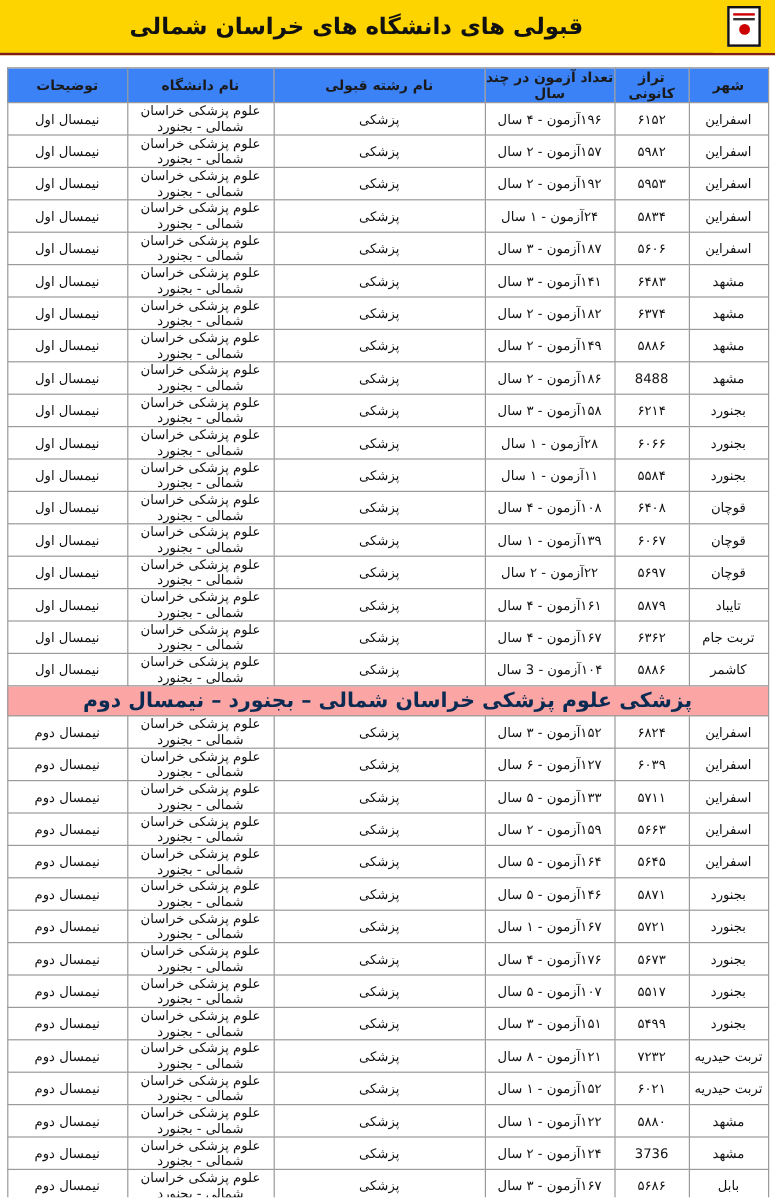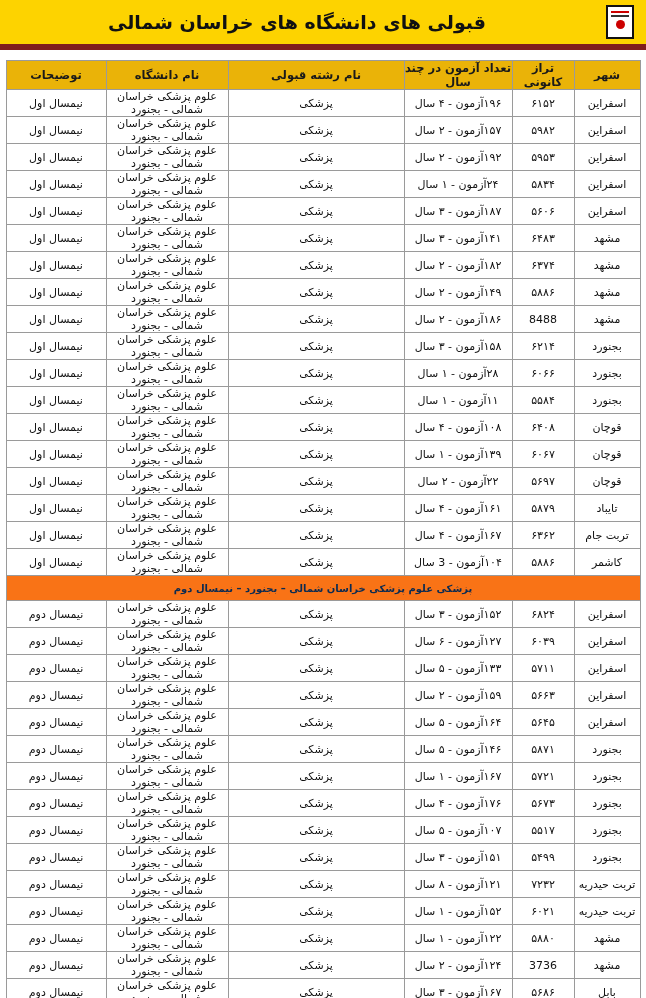--- a/index.html
+++ b/index.html
@@ -14,21 +14,21 @@
     position: relative;
     overflow: hidden;
     background: #ffffff;
   }
   
   .banner {
     display: flex;
     align-items: stretch;
     height: 44px;
     background: #fdd300;
-    border-bottom: 6px solid #7f1d1d;
+    border-bottom: 2px solid #7f1d1d;
   }
   .banner-logo {
     width: 52px;
     background: #fdd300;
     display: flex;
     align-items: center;
     justify-content: center;
     flex: 0 0 52px;
   }
   .logo-box {
@@ -77,44 +77,44 @@
     border: 1px solid #9a9a9a;
     text-align: center;
     vertical-align: middle;
     padding: 0;
     height: 21px;
     font-size: 11px;
     color: #111;
     background: #ffffff;
   }
   table.grid thead th {
-    background: #eab308;
+    background: #3b82f6;
     font-weight: bold;
     font-size: 11.5px;
     height: 27px;
     color: #1a1a1a;
   }
   col.c-city    { width: 66px; }
   col.c-taraz   { width: 62px; }
   col.c-count   { width: 108px; }
   col.c-field   { width: 176px; }
   col.c-uni     { width: 122px; }
   col.c-note    { width: 100px; }
 
   td.city  { font-weight: normal; font-size: 11.5px; }
   td.taraz { font-size: 11.5px; }
   td.count { font-size: 11px; }
   td.field { font-size: 11.5px; }
   td.uni   { font-size: 7.5px; color: #222; }
   td.note  { font-size: 11px; }
 
   tr.section td {
-    background: #f97316;
+    background: #fca5a5;
     font-weight: bold;
-    font-size: 10px;
+    font-size: 17px;
     height: 24px;
     color: #0b2b52;
   }
 </style>
 </head>
 <body>
 
 <div class="page">
 
   <div class="banner">

